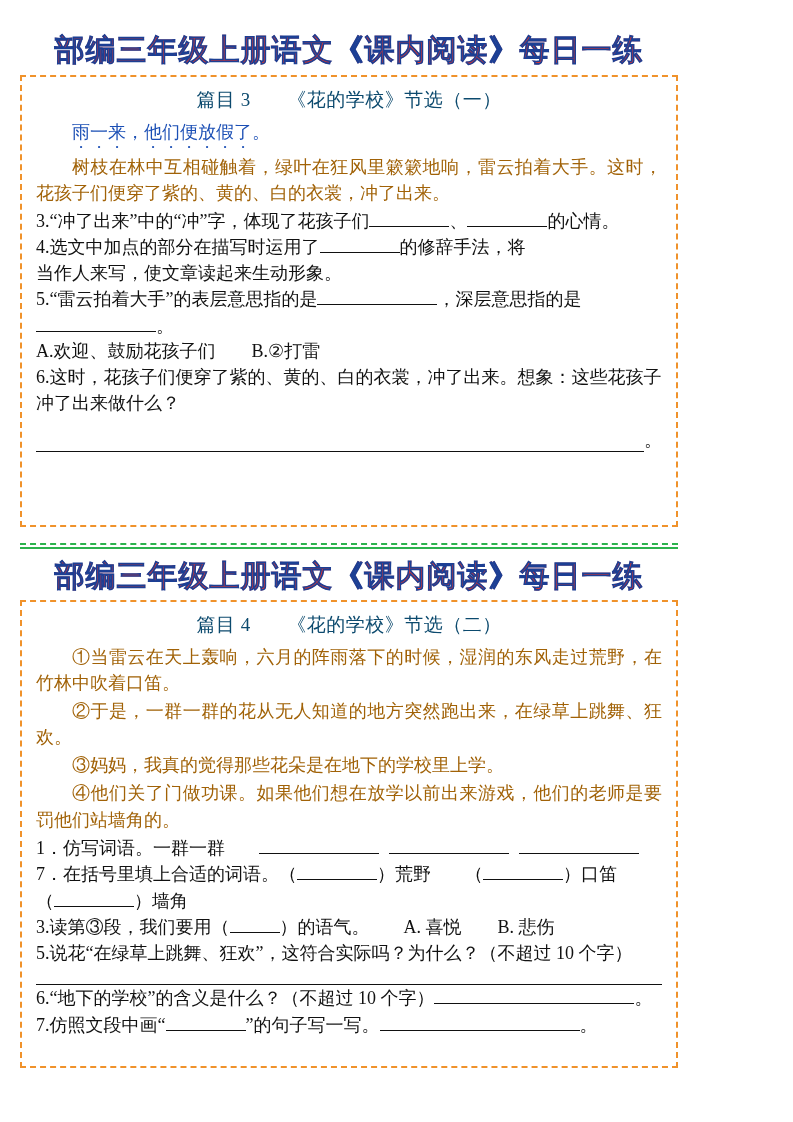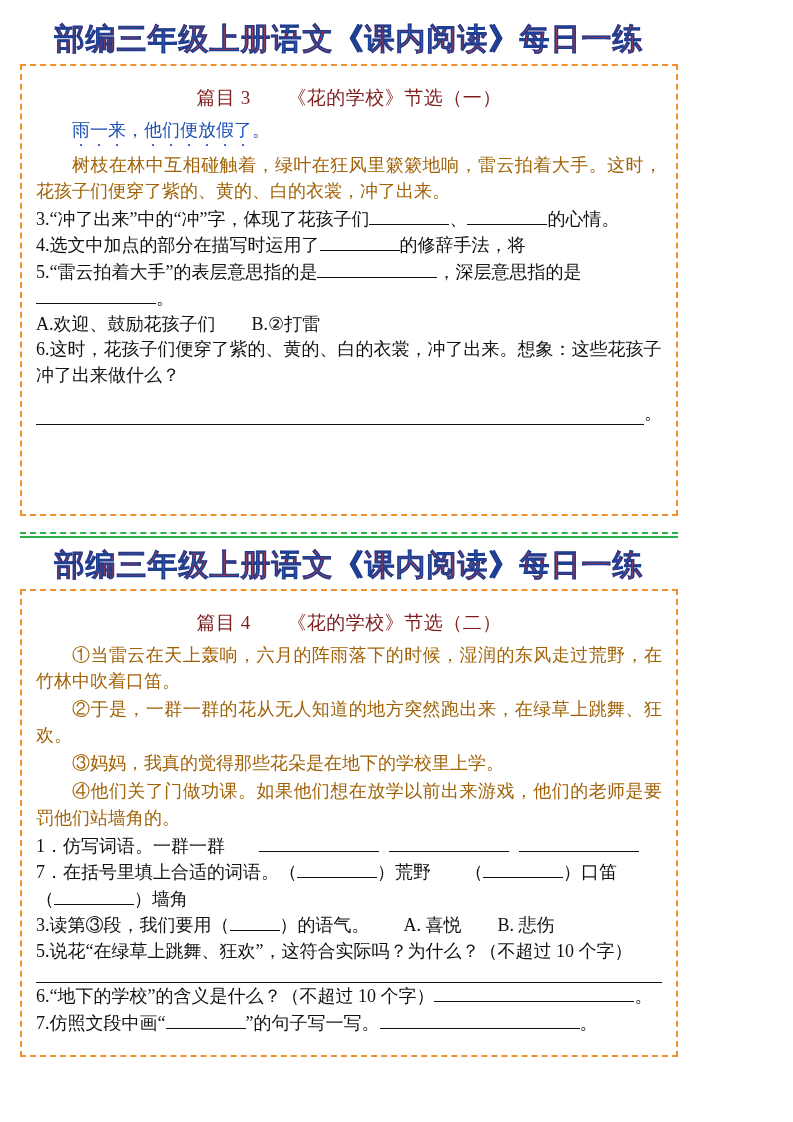--- a/index.html
+++ b/index.html
@@ -12,21 +12,21 @@
     height: 1122px;
     font-family: "Liberation Serif", "DejaVu Serif", serif;
     color: #111111;
     position: relative;
     overflow: hidden;
   }
   .page {
     width: 698px;
     height: 1122px;
     box-sizing: border-box;
-    padding: 18px 20px 0 20px;
+    padding: 29px 20px 0 20px;
     position: relative;
   }
   .worksheet {
     position: relative;
     margin-bottom: 6px;
   }
   .banner {
     text-align: center;
     font-family: "Liberation Sans", "DejaVu Sans", sans-serif;
     font-weight: bold;
@@ -42,22 +42,22 @@
     border: 2px dashed #f0922b;
     box-sizing: border-box;
     padding: 8px 14px 14px 14px;
   }
   .box-1 { height: 452px; }
   .box-2 { height: 468px; }
 
   .sub-title {
     text-align: center;
     font-size: 19px;
-    color: #7f1d1d;
-    margin: 11px 0 6px 0;
+    color: #0c4a6e;
+    margin: 2px 0 6px 0;
     letter-spacing: 0.5px;
   }
   .sub-title .gap { display: inline-block; width: 26px; }
 
   .para {
     font-size: 18px;
     line-height: 1.45;
     margin: 0 0 2px 0;
     text-align: justify;
   }
@@ -135,20 +135,21 @@
 
 
 
       <p class="q">
         <span>3.“冲了出来”中的“冲”字，体现了花孩子们</span><span class="u u-md"></span>、<span class="u u-md"></span><span>的心情。</span>
       </p>
 
       <p class="q">
         <span>4.选文中加点的部分在描写时运用了</span><span class="u u-md"></span><span>的修辞手法，将</span>
       </p>
+      <p class="q">当作人来写，使文章读起来生动形象。</p>
 
       <p class="q">
         <span>5.“雷云拍着大手”的表层意思指的是</span><span class="u u-lg"></span><span>，深层意思指的是</span><span class="u u-lg"></span>。
       </p>
 
       <p class="q">A.欢迎、鼓励花孩子们　　B.②打雷</p>
 
       <p class="q">6.这时，花孩子们便穿了紫的、黄的、白的衣裳，冲了出来。想象：这些花孩子冲了出来做什么？</p>
 
       <div class="answer-line">

